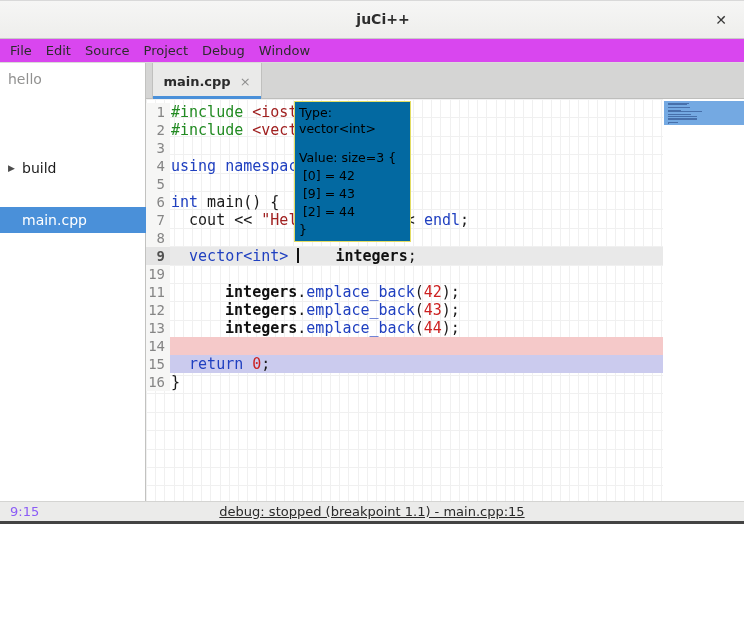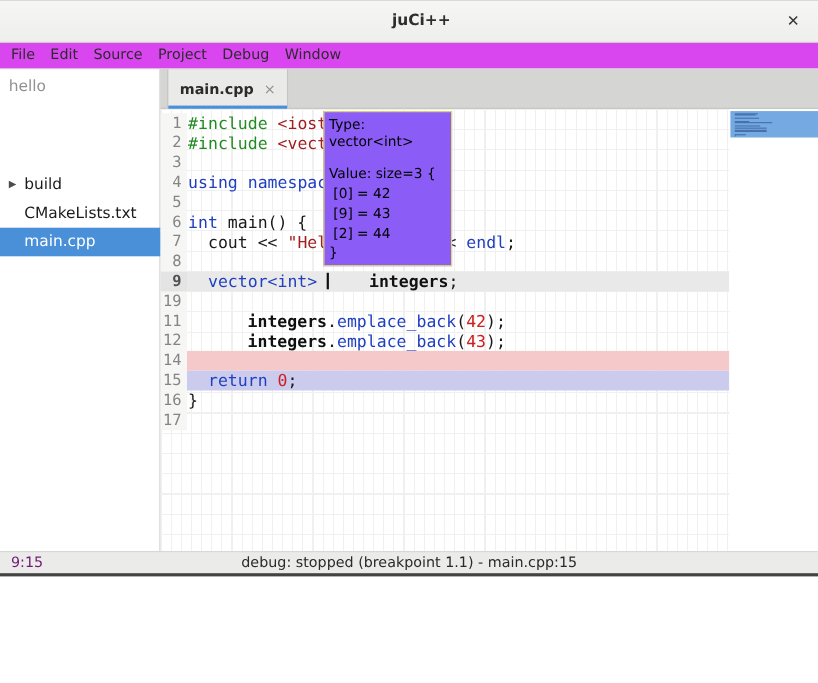--- a/index.html
+++ b/index.html
@@ -56,33 +56,33 @@
   .s-num { color:#cc2020; }
   .s-bold{ color:#101010; font-weight:bold;padding-left:36px; }
   .cursor { display:inline-block; width:0; height:15px; border-left:2px solid #101010; vertical-align:middle; margin-top:-2px; }
 
   
   .minimap { position:absolute; right:0; top:36px; width:80px; height:402px; background:#ffffff; }
   .mm-slider { position:absolute; left:0; top:2px; width:80px; height:24px; background:#74a9e2; padding:2px 0 0 4px; }
   .mm-bar { height:1px; margin-bottom:0.35px; background:rgba(25,55,115,0.5); }
 
   
-  .tooltip { position:absolute; left:294px; top:100px; width:117px; height:141px; background:#8b5cf6; border:1px solid #e3dc62; font-size:12.5px; color:#000; padding:3px 4px; z-index:10; }
+  .tooltip { position:absolute; left:294px; top:100px; width:117px; height:141px; background:#0369a1; border:1px solid #e3dc62; font-size:12.5px; color:#000; padding:3px 4px; z-index:10; }
   .tooltip .tt-type { height:18px; line-height:16px; }
   .tooltip .tt-gap { height:26px; }
   .tooltip .tt-line { height:18px; line-height:18px; white-space:pre; }
 
   
   .terminal { height:98px; background:#ffffff; border-top:1px dashed #9a9a9a; padding:4px 0 0 5px; }
   .term-line { font-size:14px; line-height:20px; color:#111; white-space:pre; }
 
   
   .statusbar { position:relative; height:20px; background:#ebebea; border-top:1px solid #d4d4d2; }
-  .status-pos { position:absolute; left:10px; top:2px; font-size:13px; color:#701a75; }
-  .status-debug { position:absolute; left:0; right:0; top:2px; text-align:center; font-size:13px; color:#2a2a2a; }
+  .status-pos { position:absolute; left:10px; top:2px; font-size:13px; color:#8b5cf6; }
+  .status-debug { position:absolute; left:0; right:0; top:2px; text-align:center; font-size:13px; color:#2a2a2a;text-decoration:underline; }
   .bottomstrip { height:3px; background:#434343; }
 </style>
 </head>
 <body>
 
 <div class="window">
 
   <div class="titlebar">
     <div class="title">juCi++</div>
     <div class="close-btn">✕</div>
@@ -98,23 +98,20 @@
   </div>
 
   <div class="main">
 
     <div class="sidebar">
       <div class="side-project">hello</div>
       <div class="side-row" style="top:92px;">
         <span class="tree-arrow">▶</span>
         <span class="lbl">build</span>
       </div>
-      <div class="side-row" style="top:118px;">
-        <span class="lbl">CMakeLists.txt</span>
-      </div>
       <div class="side-row selected" style="top:144px;">
         <span class="lbl">main.cpp</span>
       </div>
     </div>
 
     <div class="editor-col">
       <div class="tabbar">
         <div class="tab">
           <span class="tab-label">main.cpp</span>
           <span class="tab-close">×</span>
@@ -129,24 +126,24 @@
             <div class="code-row"><span class="gut">3</span><span class="ct"></span></div>
             <div class="code-row"><span class="gut">4</span><span class="ct"><span class="s-kw">using</span><span class="s-pl"> </span><span class="s-kw">namespace</span><span class="s-pl"> </span><span class="s-id">std</span><span class="s-pl">;</span></span></div>
             <div class="code-row"><span class="gut">5</span><span class="ct"></span></div>
             <div class="code-row"><span class="gut">6</span><span class="ct"><span class="s-kw">int</span><span class="s-pl"> main() {</span></span></div>
             <div class="code-row"><span class="gut">7</span><span class="ct"><span class="s-pl">  cout &lt;&lt; </span><span class="s-str">"Hello World!"</span><span class="s-pl"> &lt;&lt; </span><span class="s-id">endl</span><span class="s-pl">;</span></span></div>
             <div class="code-row"><span class="gut">8</span><span class="ct"></span></div>
             <div class="code-row hl-current"><span class="gut">9</span><span class="ct"><span class="s-pl">  </span><span class="s-kw">vector&lt;int&gt;</span><span class="s-pl"> </span><span class="cursor"></span><span class="s-bold">integers</span><span class="s-pl">;</span></span></div>
             <div class="code-row"><span class="gut">19</span><span class="ct"></span></div>
             <div class="code-row"><span class="gut">11</span><span class="ct"><span class="s-pl">  </span><span class="s-bold">integers</span><span class="s-pl">.</span><span class="s-fn">emplace_back</span><span class="s-pl">(</span><span class="s-num">42</span><span class="s-pl">);</span></span></div>
             <div class="code-row"><span class="gut">12</span><span class="ct"><span class="s-pl">  </span><span class="s-bold">integers</span><span class="s-pl">.</span><span class="s-fn">emplace_back</span><span class="s-pl">(</span><span class="s-num">43</span><span class="s-pl">);</span></span></div>
+            <div class="code-row"><span class="gut">13</span><span class="ct"><span class="s-pl">  </span><span class="s-bold">integers</span><span class="s-pl">.</span><span class="s-fn">emplace_back</span><span class="s-pl">(</span><span class="s-num">44</span><span class="s-pl">);</span></span></div>
             <div class="code-row hl-breakpoint"><span class="gut">14</span><span class="ct"></span></div>
             <div class="code-row hl-debug"><span class="gut">15</span><span class="ct"><span class="s-pl">  </span><span class="s-kw">return</span><span class="s-pl"> </span><span class="s-num">0</span><span class="s-pl">;</span></span></div>
             <div class="code-row"><span class="gut">16</span><span class="ct"><span class="s-pl">}</span></span></div>
-            <div class="code-row"><span class="gut">17</span><span class="ct"></span></div>
           </div>
       </div>
 
       <div class="minimap">
         <div class="mm-slider">
             <div class="mm-bar" style="width: 20.9px;"></div>
             <div class="mm-bar" style="width: 18.7px;"></div>
             <div class="mm-bar" style="width: 0px;"></div>
             <div class="mm-bar" style="width: 22px;"></div>
             <div class="mm-bar" style="width: 0px;"></div>

